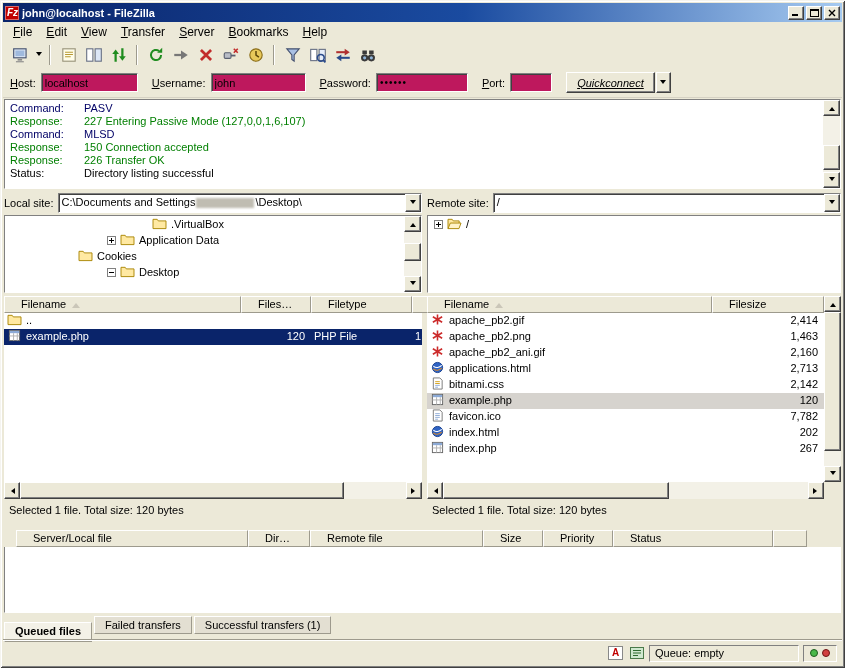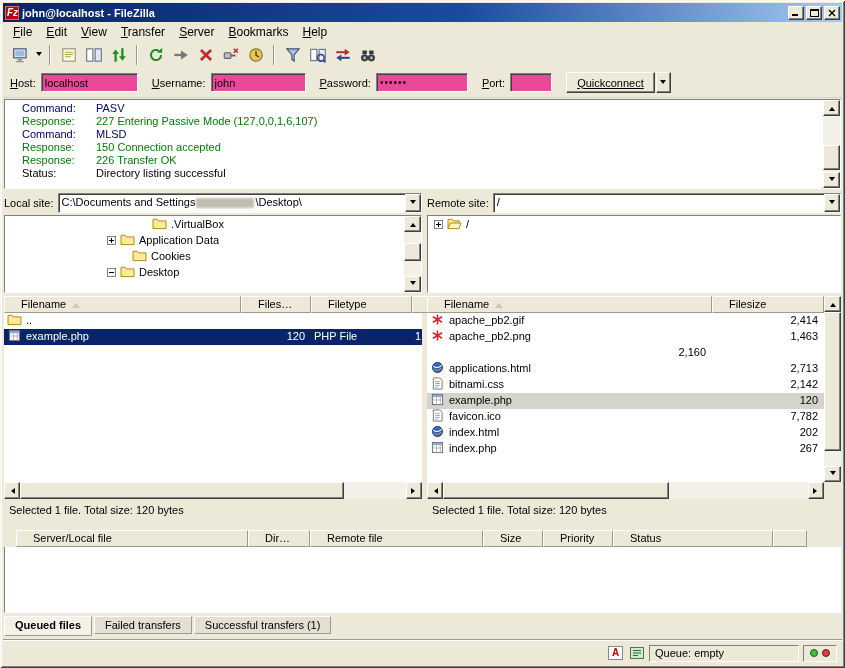--- a/index.html
+++ b/index.html
@@ -20,29 +20,29 @@
   .menu-item{padding:2px 7px;white-space:nowrap;}
 
   #toolbar{position:absolute;left:3px;top:41px;right:3px;height:27px;display:flex;align-items:center;padding-left:5px;}
   .tb-icon{width:23px;height:23px;display:flex;align-items:center;justify-content:center;margin:0 1px;}
   .tb-sep{width:2px;height:20px;border-left:1px solid #9d9a8d;border-right:1px solid #fff;margin:0 5px;}
   .tb-drop{width:11px;height:23px;display:flex;align-items:center;justify-content:center;}
 
   #quickbar{position:absolute;left:3px;top:68px;right:3px;height:30px;display:flex;align-items:center;padding-left:7px;border-bottom:1px solid #d6d2c4;}
   .qlabel{margin-right:5px;white-space:nowrap;}
   .qgap{width:14px;}
-  input.txt{height:19px;background:#ec4899;border:1px solid;border-color:#808080 #fff #fff #808080;box-shadow:inset 1px 1px 0 #404040;
+  input.txt{height:19px;background:#be185d;border:1px solid;border-color:#808080 #fff #fff #808080;box-shadow:inset 1px 1px 0 #404040;
     font-family:"Liberation Sans",sans-serif;font-size:11px;padding:1px 3px;outline:none;}
   #password-input{font-size:10px;letter-spacing:1px;}
-  #qc-btn{height:21px;padding:0 10px 0 10px;font-family:"Liberation Sans",sans-serif;font-size:11px;cursor:default;}
+  #qc-btn{height:21px;padding:0 10px 0 10px;font-family:"Liberation Sans",sans-serif;font-size:11px;cursor:default;font-style:italic;}
   #qc-btn span{text-decoration:underline;}
   #qc-drop{width:15px;height:21px;display:flex;align-items:center;justify-content:center;margin-left:1px;}
 
   #logpane{position:absolute;left:4px;top:99px;width:837px;height:90px;background:#fff;border:1px solid;border-color:#808080 #fff #fff #808080;}
-  #log-lines{position:absolute;left:1px;top:1px;right:18px;bottom:1px;overflow:hidden;padding:1px 0 0 16px;background:#fff;}
+  #log-lines{position:absolute;left:1px;top:1px;right:18px;bottom:1px;overflow:hidden;padding:1px 0 0 4px;background:#fff;}
   .log-line{height:13px;line-height:13px;white-space:nowrap;}
   .log-label{display:inline-block;width:74px;}
 
   .sitebar{position:absolute;top:192px;height:21px;display:flex;align-items:center;}
   .slabel{margin-right:4px;white-space:nowrap;}
   .combo{flex:1;height:20px;display:flex;background:#fff;border:1px solid;border-color:#808080 #fff #fff #808080;box-shadow:inset 1px 1px 0 #404040;}
   .combo-text{flex:1;padding:2px 3px;white-space:nowrap;overflow:hidden;}
   .combo-btn{width:16px;display:flex;align-items:center;justify-content:center;}
   .redacted{display:inline-block;width:58px;height:10px;background:#c0bdb2;filter:blur(1.2px);vertical-align:middle;margin:0 1px;}
 
@@ -90,21 +90,21 @@
   .hscroll .sthumb{top:0;bottom:0;}
   #corner{position:absolute;left:824px;top:482px;width:17px;height:17px;background:#ece9d8;}
 
   .pane-status{position:absolute;top:501px;height:18px;padding:3px 2px 0 5px;white-space:nowrap;overflow:hidden;}
 
   #queue-head{position:absolute;left:16px;top:530px;width:676px;height:17px;display:grid;grid-template-columns:232px 62px 173px 60px 70px 160px 1fr;}
   #queue-body{position:absolute;left:4px;top:547px;width:837px;height:66px;background:#fff;border:1px solid;border-color:#808080 #fff #fff #808080;border-top:none;}
 
   #tabsbar{position:absolute;left:4px;top:614px;height:21px;display:flex;align-items:flex-start;}
   .tab{height:18px;line-height:16px;padding:0 10px;background:#e3dfd2;border:1px solid;border-color:#fff #9d9a8d #9d9a8d #fff;margin-right:2px;margin-top:2px;white-space:nowrap;}
-  .tab.active{font-weight:bold;background:#f3f1e7;height:20px;margin-top:2px;}
+  .tab.active{font-weight:bold;background:#f3f1e7;height:20px;margin-top:8px;}
 
   #statusbar{position:absolute;left:3px;right:3px;bottom:3px;height:26px;border-top:1px solid #9d9a8d;box-shadow:inset 0 1px 0 #fff;}
   .sb-right{position:absolute;right:5px;top:4px;display:flex;align-items:center;gap:4px;height:18px;}
   .sb-icon{width:17px;height:16px;display:flex;align-items:center;justify-content:center;}
   .ascii-box{width:15px;height:14px;background:#fff;border:1px solid #888;color:#c00000;font-weight:bold;font-size:10px;line-height:12px;text-align:center;}
   .sb-panel{height:17px;border:1px solid;border-color:#808080 #fff #fff #808080;display:flex;align-items:center;padding:0 5px;}
   #queue-status-panel{width:150px;}
   .sb-leds{width:34px;justify-content:center;gap:4px;}
   .led{width:8px;height:8px;border-radius:50%;display:inline-block;}
   .led-green{background:#49b849;border:1px solid #1d5c1d;}
@@ -304,21 +304,21 @@
   </div>
 
   <div class="treebox" id="local-treebox" style="left:4px;width:418px;">
     <div id="local-tree">
         <div class="trow" style="padding-left: 134px;"><span class="exp-space"></span><span class="ficon"><svg width="15" height="13" viewBox="0 0 16 14">
               <path d="M1 12.5V2.5h4.5l1.2 1.7H15v8.3z" fill="#ffe9a2" stroke="#a98500"></path>
             </svg></span><span class="tlabel">.VirtualBox</span></div>
         <div class="trow" style="padding-left: 102px;"><span class="expander"><span class="h"></span><span class="v"></span></span><span class="ficon"><svg width="15" height="13" viewBox="0 0 16 14">
               <path d="M1 12.5V2.5h4.5l1.2 1.7H15v8.3z" fill="#ffe9a2" stroke="#a98500"></path>
             </svg></span><span class="tlabel">Application Data</span></div>
-        <div class="trow" style="padding-left: 114px;"><span class="exp-space"></span><span class="ficon"><svg width="15" height="13" viewBox="0 0 16 14">
+        <div class="trow" style="padding-left: 60px;"><span class="exp-space"></span><span class="ficon"><svg width="15" height="13" viewBox="0 0 16 14">
               <path d="M1 12.5V2.5h4.5l1.2 1.7H15v8.3z" fill="#ffe9a2" stroke="#a98500"></path>
             </svg></span><span class="tlabel">Cookies</span></div>
         <div class="trow" style="padding-left: 102px;"><span class="expander"><span class="h"></span></span><span class="ficon"><svg width="15" height="13" viewBox="0 0 16 14">
               <path d="M1 12.5V2.5h4.5l1.2 1.7H15v8.3z" fill="#ffe9a2" stroke="#a98500"></path>
             </svg></span><span class="tlabel">Desktop</span></div>
       </div>
     <div class="vscroll" style="right:0;top:0;bottom:0;">
       <div class="sbtn bevel">
           <span class="tri tri-up"></span>
         </div>
@@ -379,20 +379,23 @@
             </svg></span><span>apache_pb2.gif</span></span>
         <span class="cell right">2,414</span>
       </div>
       <div class="frow">
         <span class="cell"><span class="ficon"><svg width="15" height="13" viewBox="0 0 16 14">
               <path d="M8 1.5v11M3 4l10 6M13 4L3 10" stroke="#cc2b2b" stroke-width="1.7" fill="none"></path>
             </svg></span><span>apache_pb2.png</span></span>
         <span class="cell right">1,463</span>
       </div>
       <div class="frow">
+        <span class="cell"><span class="ficon"><svg width="15" height="13" viewBox="0 0 16 14">
+              <path d="M8 1.5v11M3 4l10 6M13 4L3 10" stroke="#cc2b2b" stroke-width="1.7" fill="none"></path>
+            </svg></span><span>apache_pb2_ani.gif</span></span>
         <span class="cell right">2,160</span>
       </div>
       <div class="frow">
         <span class="cell"><span class="ficon"><svg width="15" height="13" viewBox="0 0 16 14">
               <circle cx="8" cy="7" r="5.5" fill="#2f63c4" stroke="#143e8c"></circle>
               <path d="M3.5 5.5c2.5 2.2 6.5 2 9-.8" stroke="#fff" fill="none" stroke-width="1.1"></path>
               <path d="M3.5 8.5c2.5 2.2 6.5 2 9-.8" stroke="#d98a2b" fill="none" stroke-width="1.1"></path>
             </svg></span><span>applications.html</span></span>
         <span class="cell right">2,713</span>
       </div>

